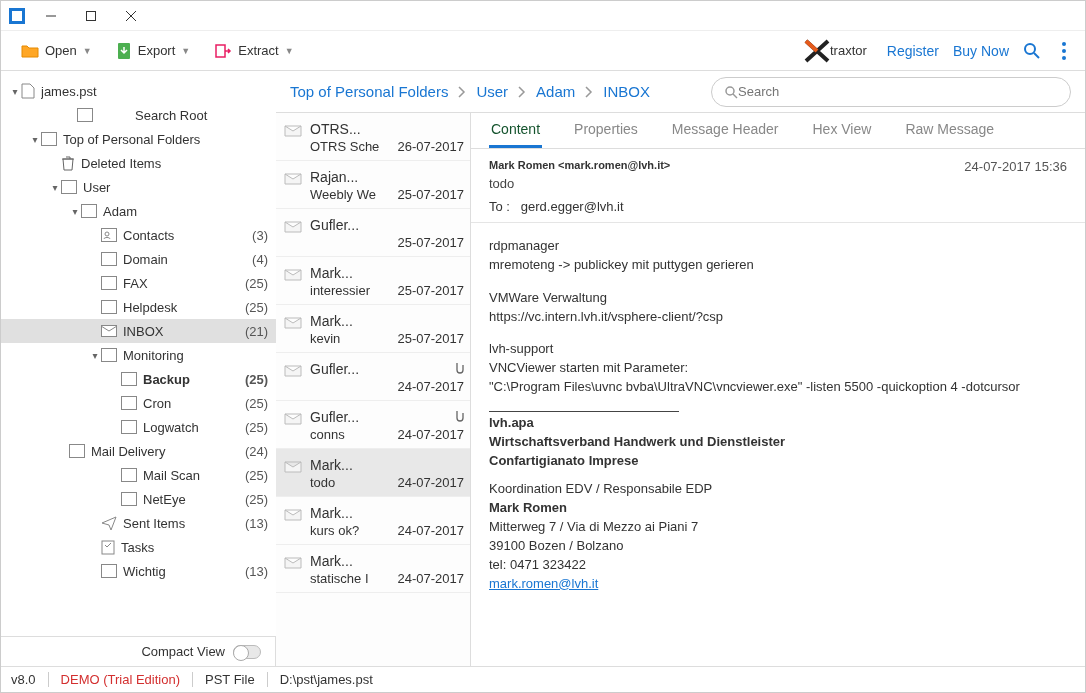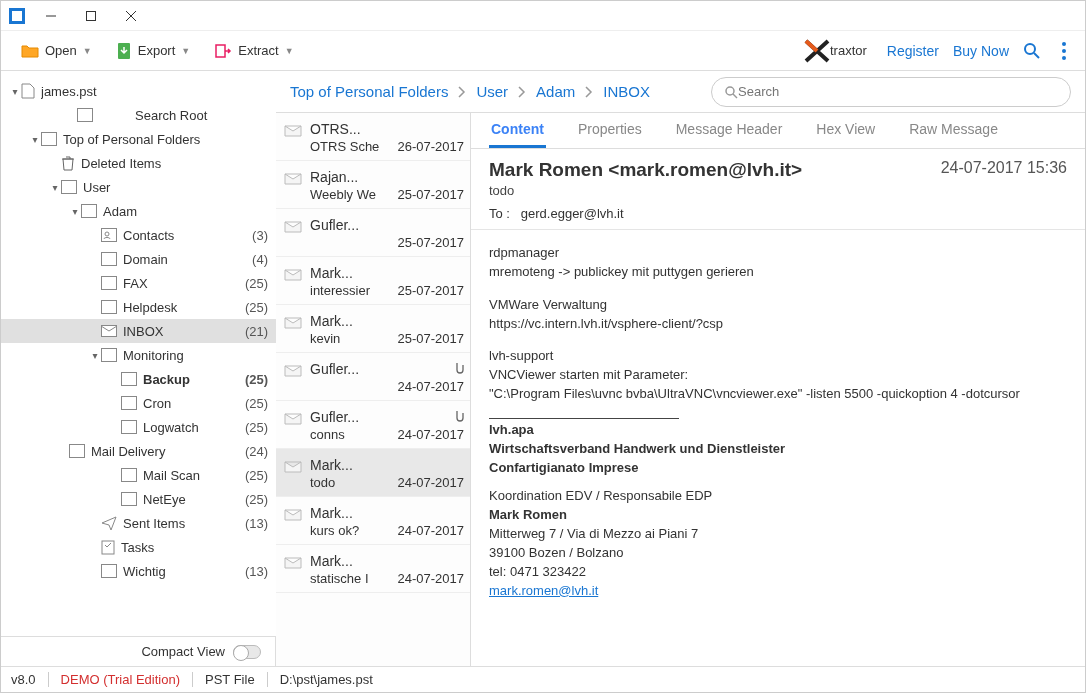--- a/index.html
+++ b/index.html
@@ -36,25 +36,25 @@
 .msg .env{width:18px;height:14px;margin-top:2px;flex-shrink:0}
 .msg .mcol{flex:1;min-width:0}
 .msg .subj{font-size:14px;color:#333;white-space:nowrap;overflow:hidden;text-overflow:ellipsis}
 .msg .row2{display:flex;justify-content:space-between;font-size:12px;color:#777;margin-top:2px}
 .msg .prev{white-space:nowrap;overflow:hidden;text-overflow:ellipsis;max-width:80px}
 .msg .date{white-space:nowrap}
 .msg .att{font-size:13px;color:#666}
 .preview{flex:1;display:flex;flex-direction:column;min-width:0}
 .tabs{height:36px;display:flex;align-items:flex-end;gap:30px;padding:0 18px;border-bottom:1px solid #ddd}
 .tab{padding:6px 2px 8px;color:#888;font-size:14px;cursor:pointer;border-bottom:3px solid transparent}
-.tab.active{color:#3b82f6;border-bottom-color:#1976d2;font-weight:700}
+.tab.active{color:#14532d;border-bottom-color:#1976d2;font-weight:400}
 .phead{padding:10px 18px 8px;border-bottom:1px solid #e5e5e5}
 .phead .fromline{display:flex;justify-content:space-between}
-.phead .from{font-weight:600;font-size:19px}
-.phead .date{color:#555;font-size:16px}
+.phead .from{font-weight:600;font-size:11px}
+.phead .date{color:#555;font-size:13px}
 .phead .subj{margin-top:2px;font-size:13px;color:#444}
 .phead .to{margin-top:8px;font-size:13px;color:#555}
 .pbody{flex:1;overflow-y:auto;padding:14px 18px;font-size:13px;line-height:1.45;position:relative}
 .pbody p{margin-bottom:14px;white-space:pre-wrap}
 .pbody a{color:#1976d2;text-decoration:underline}
 .sigline{border-top:1px solid #444;width:190px;margin:8px 0 2px}
 .footer{height:26px;border-top:1px solid #ddd;display:flex;align-items:center;padding:0 10px;font-size:12px;color:#444}
 .footer .seg{padding:0 12px;border-left:1px solid #ccc}
 .footer .seg:first-child{border-left:none;padding-left:0}
 .footer .trial{color:#d32f2f}

